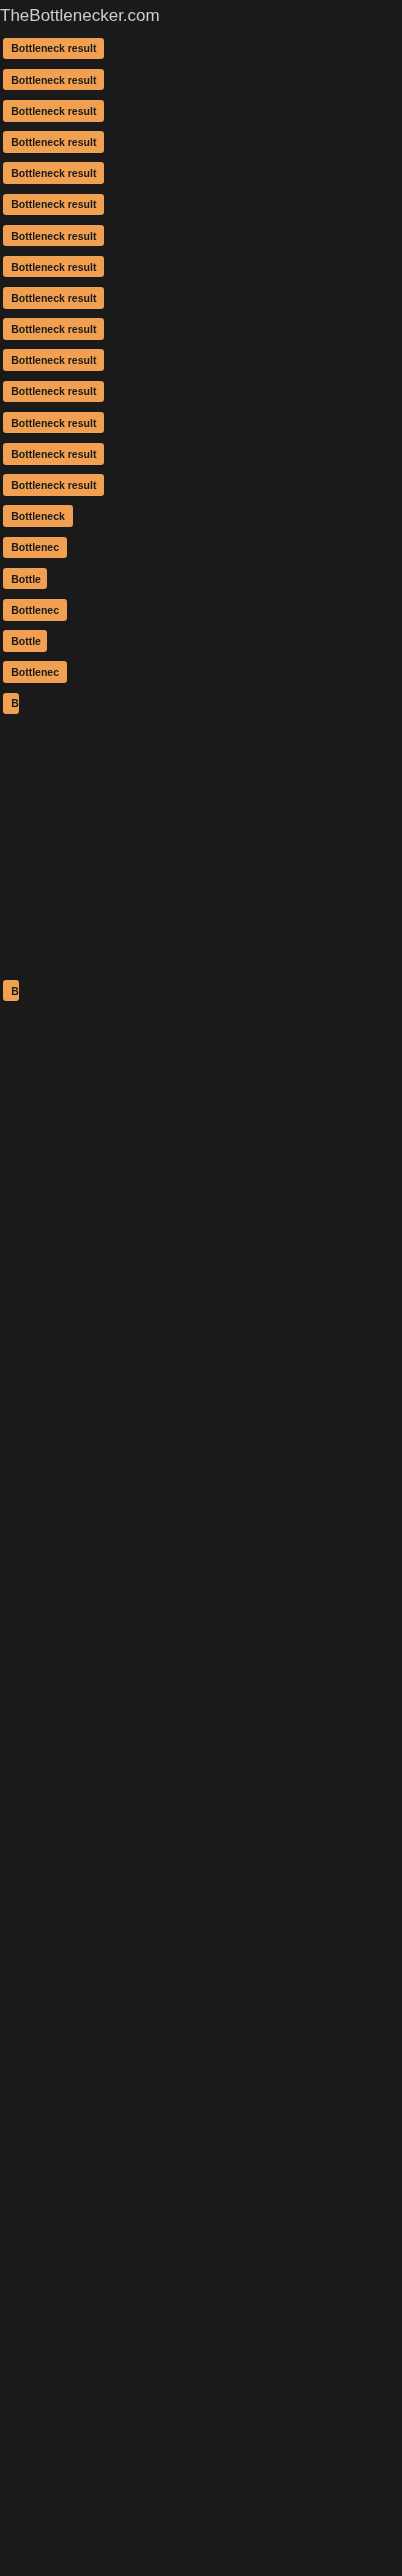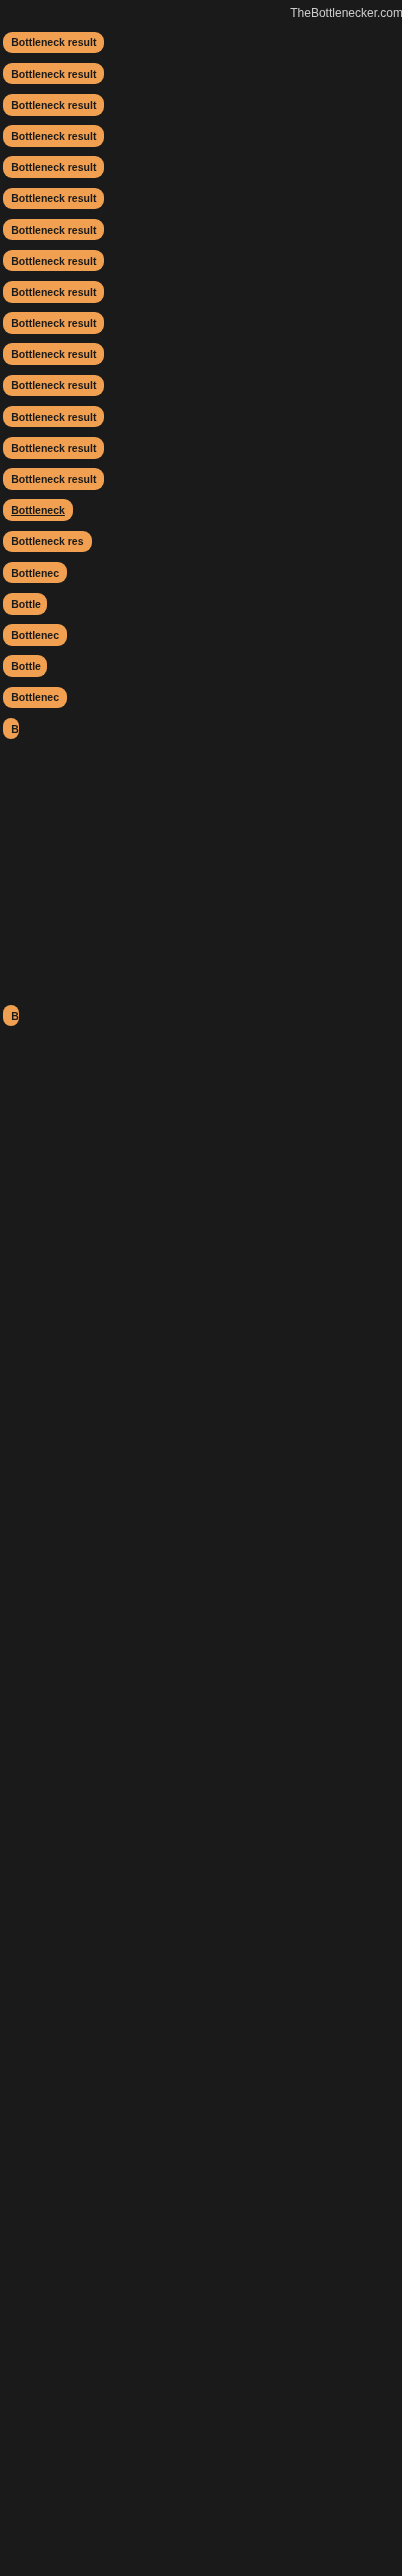--- a/index.html
+++ b/index.html
@@ -10,40 +10,40 @@
 
     body {
       width: 403px;
       min-height: 2576px;
       background-color: #1a1a1a;
       font-family: Arial, sans-serif;
       position: relative;
     }
 
     .site-title {
-      text-align: right;
+      text-align: left;
       color: #cccccc;
-      font-size: 12px;
+      font-size: 17px;
       padding: 6.4px 0;
       font-weight: normal;
     }
 
     .bottleneck-item {
       display: flex;
       align-items: center;
       padding: 4.8px 0 4.8px 3.2px;
     }
 
     .bottleneck-badge {
       background-color: #f0a050;
       color: #1a1a1a;
       font-size: 10.5px;
       font-weight: bold;
       padding: 4.8px 8px;
-      border-radius: 9px;
+      border-radius: 3px;
       white-space: nowrap;
       overflow: hidden;
     }
 
     .spacer {
       height: 14.5px;
     }
   </style>
 </head>
 <body>
@@ -91,24 +91,21 @@
       <div class="bottleneck-item">
         <div class="bottleneck-badge" style="max-width: 117px;">Bottleneck result</div>
       </div>
       <div class="bottleneck-item">
         <div class="bottleneck-badge" style="max-width: 117px;">Bottleneck result</div>
       </div>
       <div class="bottleneck-item">
         <div class="bottleneck-badge" style="max-width: 117px;">Bottleneck result</div>
       </div>
       <div class="bottleneck-item">
-        <div class="bottleneck-badge" style="max-width: 72px; text-decoration: underline;">Bottleneck</div>
-      </div>
-      <div class="bottleneck-item">
-        <div class="bottleneck-badge" style="max-width: 89px;">Bottleneck res</div>
+        <div class="bottleneck-badge" style="max-width: 72px;">Bottleneck</div>
       </div>
       <div class="bottleneck-item">
         <div class="bottleneck-badge" style="max-width: 64px;">Bottlenec</div>
       </div>
       <div class="bottleneck-item">
         <div class="bottleneck-badge" style="max-width: 44px;">Bottle</div>
       </div>
       <div class="bottleneck-item">
         <div class="bottleneck-badge" style="max-width: 64px;">Bottlenec</div>
       </div>

